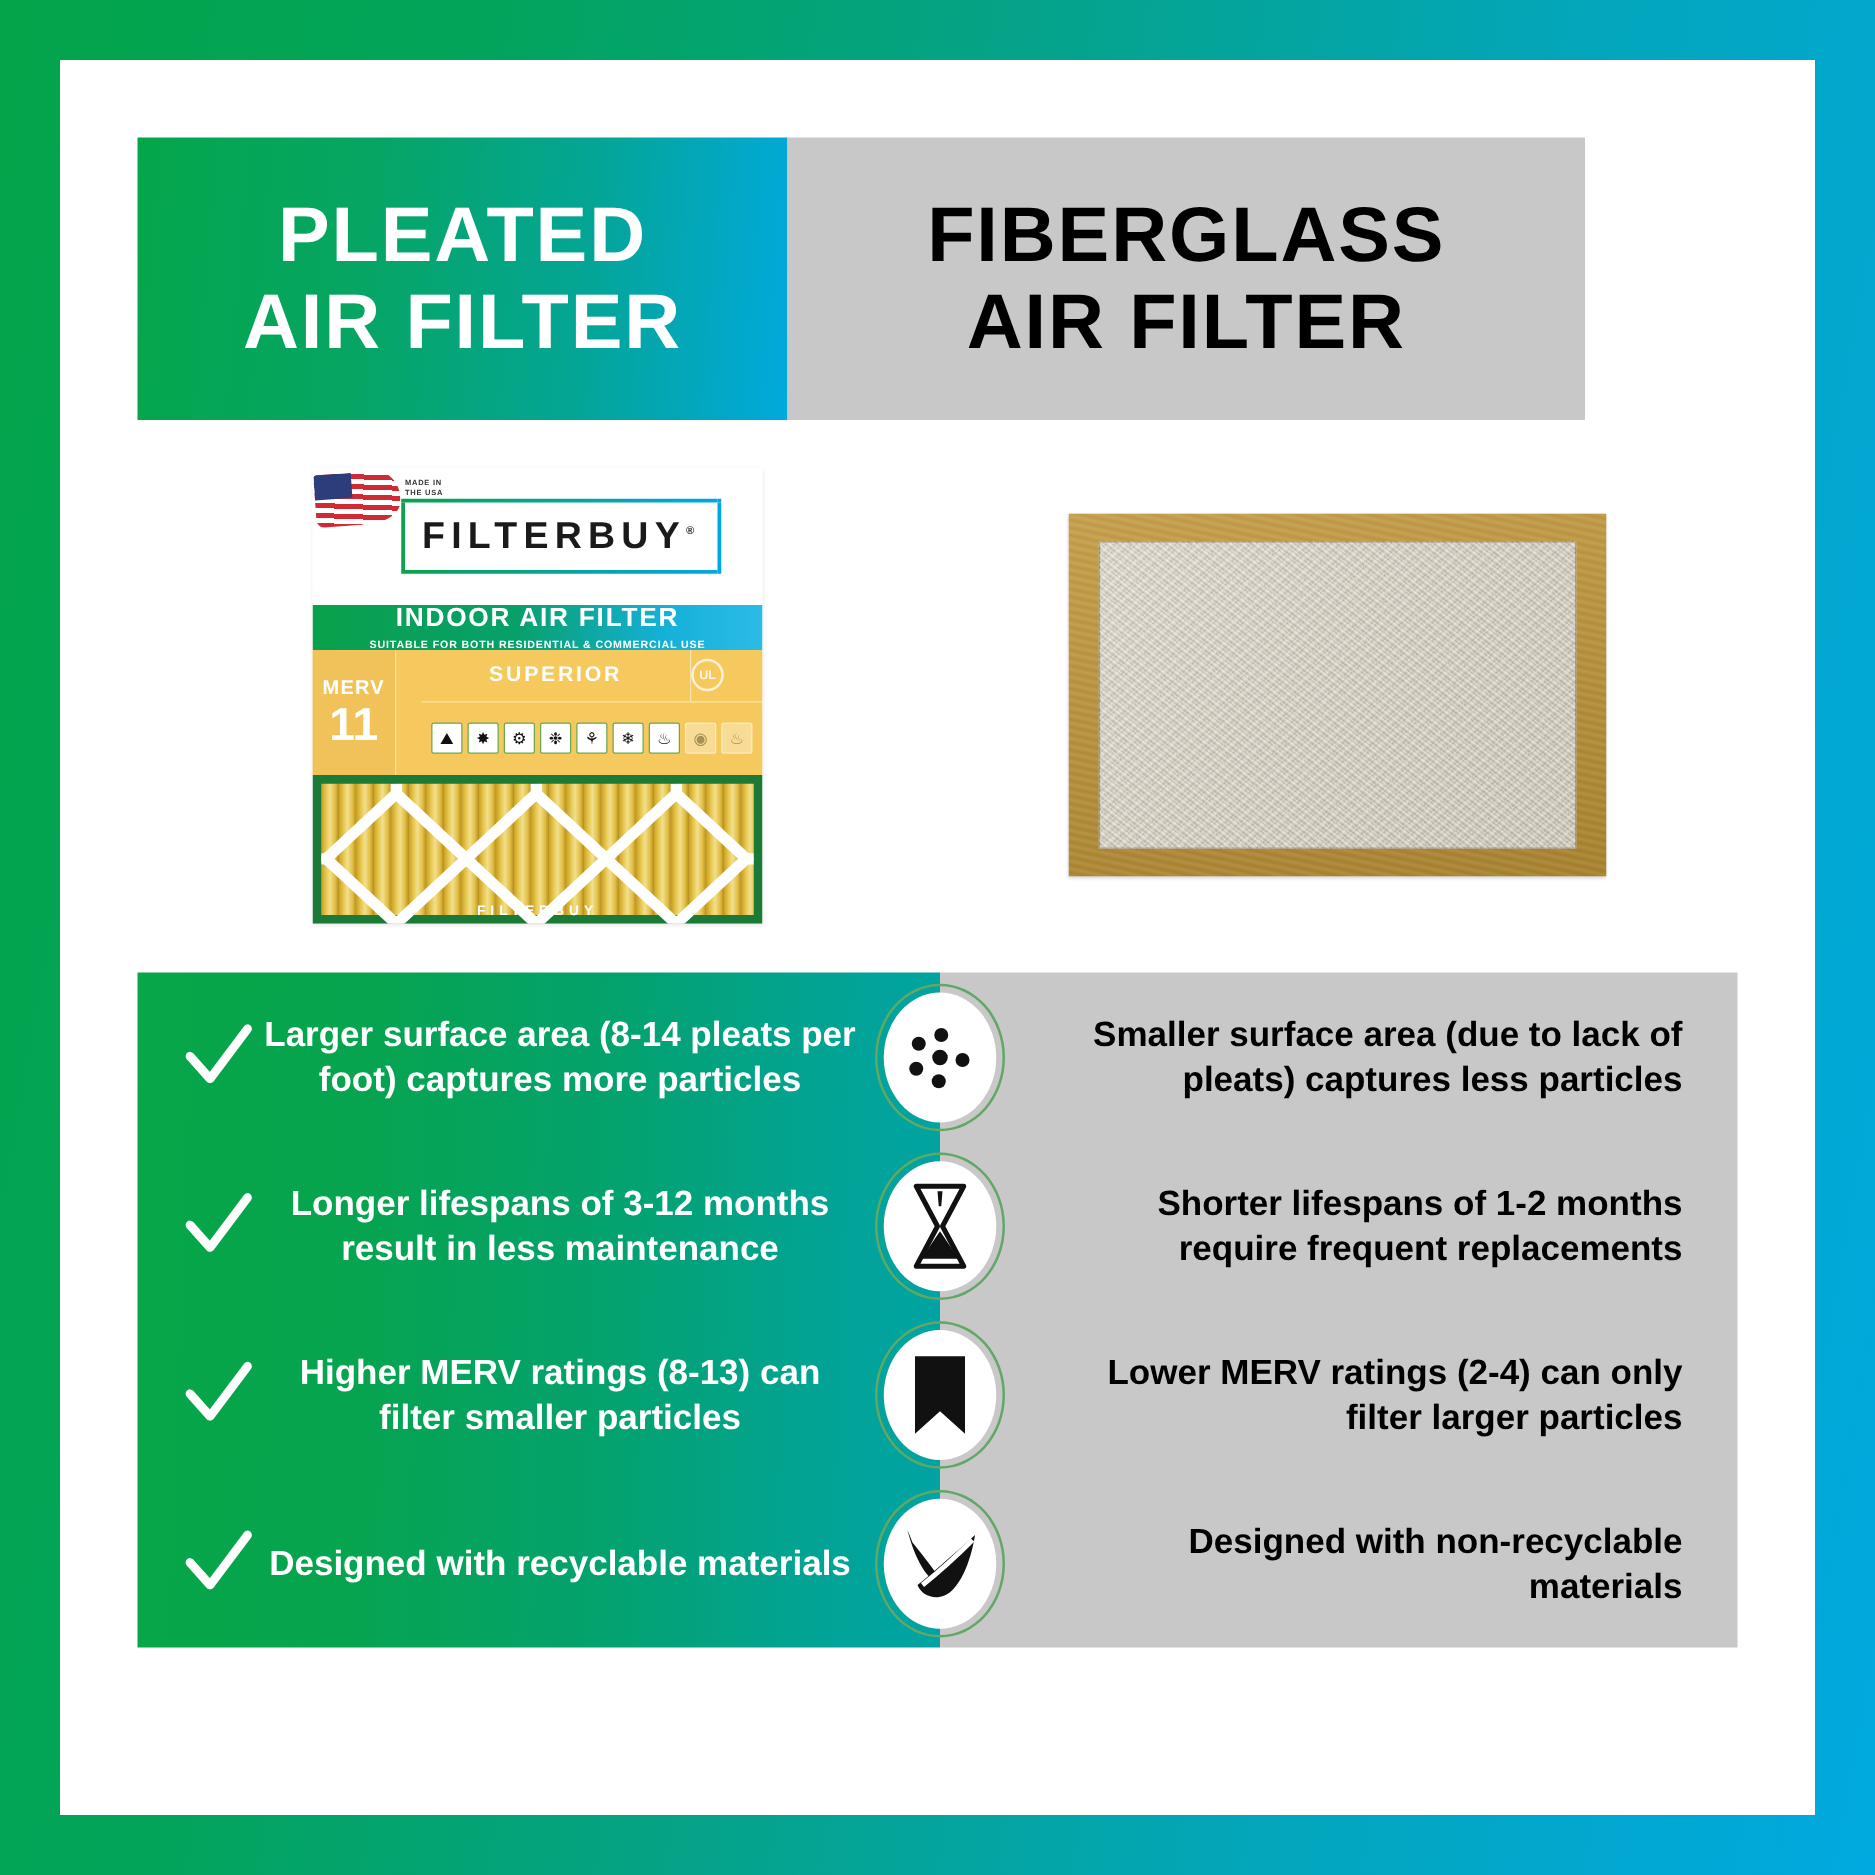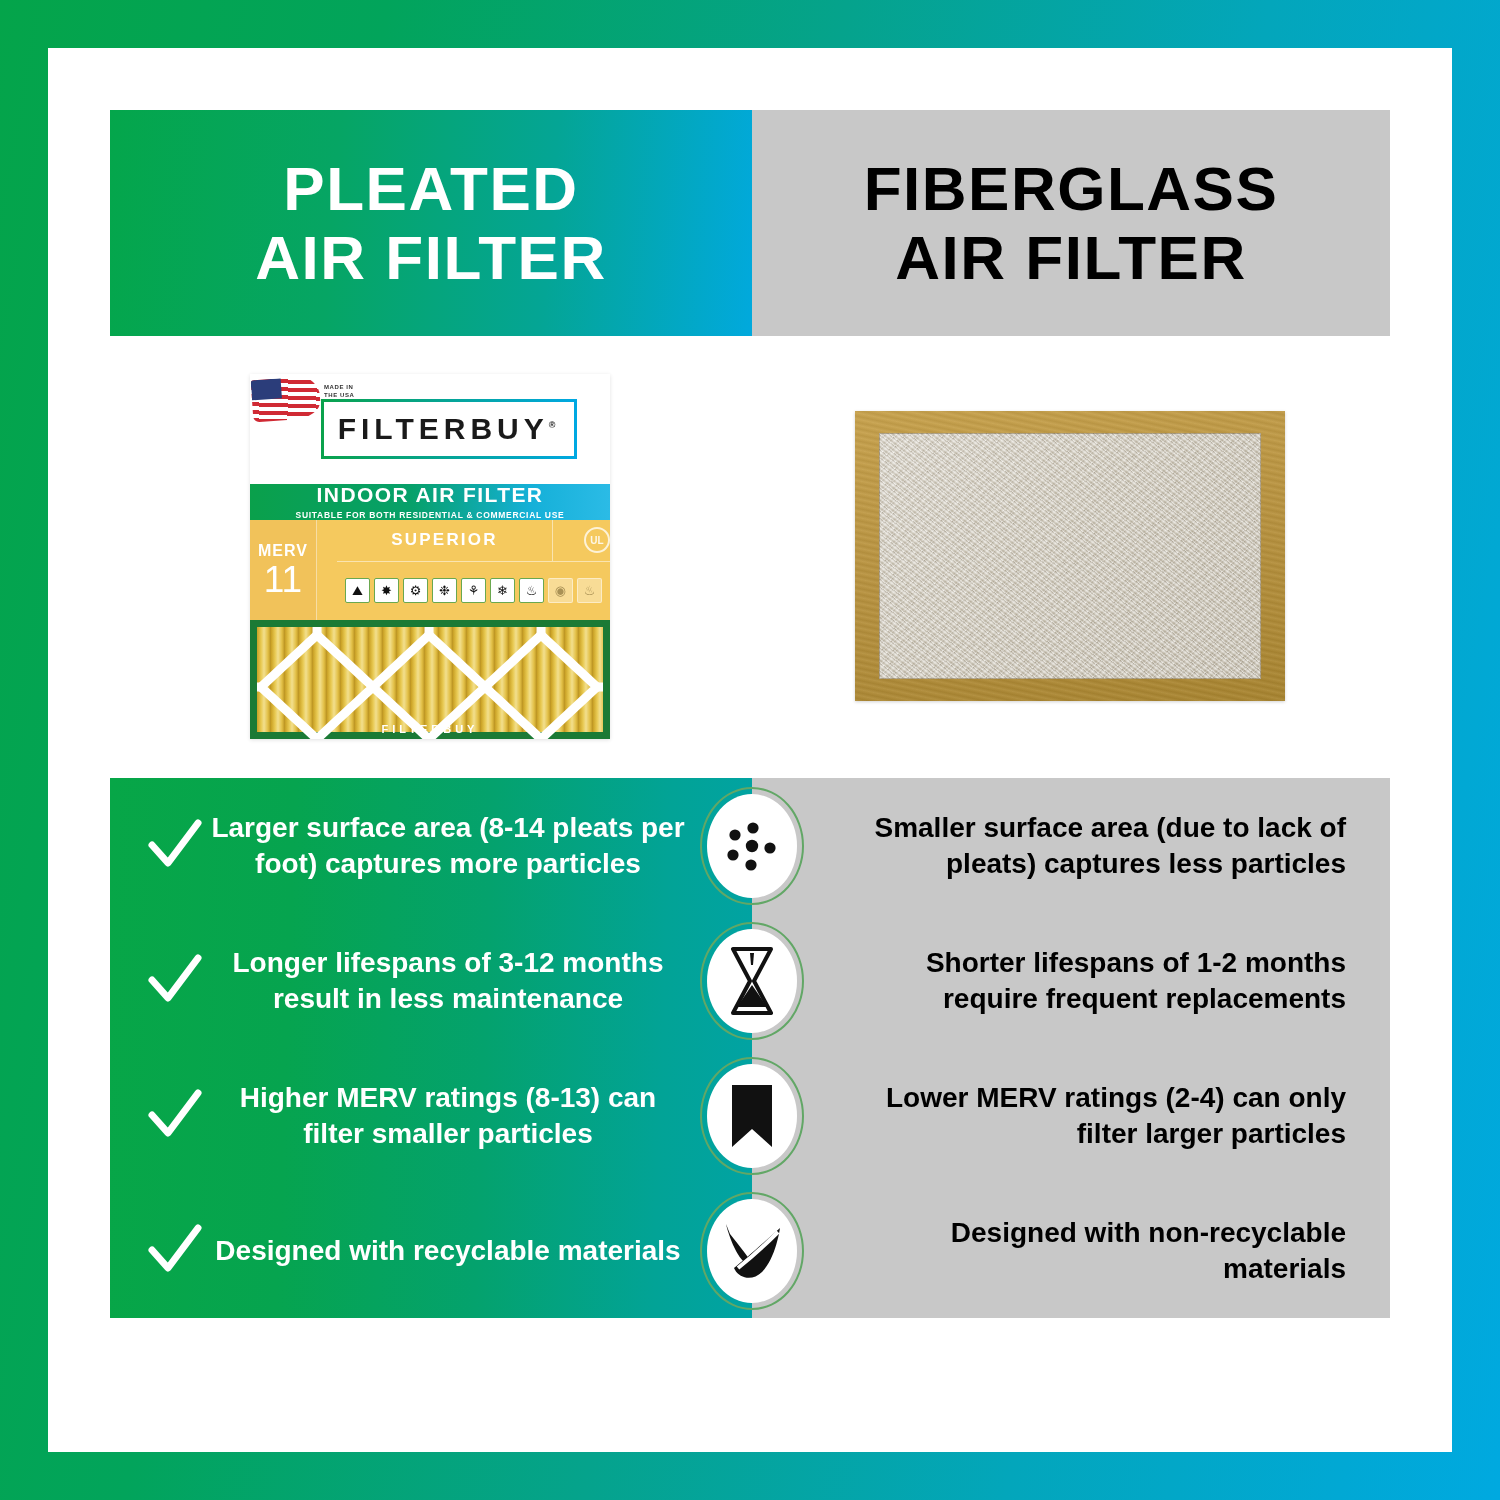--- a/index.html
+++ b/index.html
@@ -29,21 +29,21 @@
     width: 1280px; height: 1280px;
   }
 
   
   .header-row {
     position: absolute; left: 0; top: 0;
     width: 1280px; height: 226px;
     display: flex;
   }
   .header-left {
-    width: 642px; height: 100%;
+    width: 520px; height: 100%;
     background: linear-gradient(95deg, #04a64b 0%, #06a564 35%, #04a595 68%, #01a9dd 100%);
     display: flex; align-items: center; justify-content: center;
   }
   .header-right {
     width: 638px; height: 100%;
     background: #c8c8c8;
     display: flex; align-items: center; justify-content: center;
   }
   .header-title {
     font-size: 62px;
@@ -131,32 +131,32 @@
   }
   .pkg-merv {
     width: 78px;
     background: #f1c25a;
     display: flex; flex-direction: column;
     align-items: center; justify-content: center;
     color: #ffffff;
     border-right: 1px solid rgba(255,255,255,.45);
   }
   .pkg-merv-label { font-size: 16px; font-weight: 700; letter-spacing: 1px; }
-  .pkg-merv-value { font-size: 37px; font-weight: 400; line-height: 1; margin-top: 1px; }
+  .pkg-merv-value { font-size: 37px; font-weight: 700; line-height: 1; margin-top: 1px; }
   .pkg-merv-right { flex: 1; display: flex; flex-direction: column; }
   .pkg-grade-row {
     height: 42px; display: flex; align-items: stretch;
     border-bottom: 1px solid rgba(255,255,255,.5);
   }
   .pkg-grade {
     flex: 1; display: flex; align-items: center; justify-content: center;
     color: #ffffff; font-size: 17px; font-weight: 700; letter-spacing: 2.2px;
   }
   .pkg-ul {
-    width: 58px; display: flex; align-items: center; justify-content: flex-end;
+    width: 58px; display: flex; align-items: center; justify-content: flex-start;
     border-left: 1px solid rgba(255,255,255,.5);
   }
   .pkg-ul-mark {
     width: 26px; height: 26px; border-radius: 50%;
     border: 2px solid rgba(255,255,255,.75);
     display:flex;align-items:center;justify-content:center;
     color: rgba(255,255,255,.85); font-size: 10px; font-weight:700;
   }
   .pkg-icons {
     flex: 1; display: flex; align-items: center; justify-content: center;

